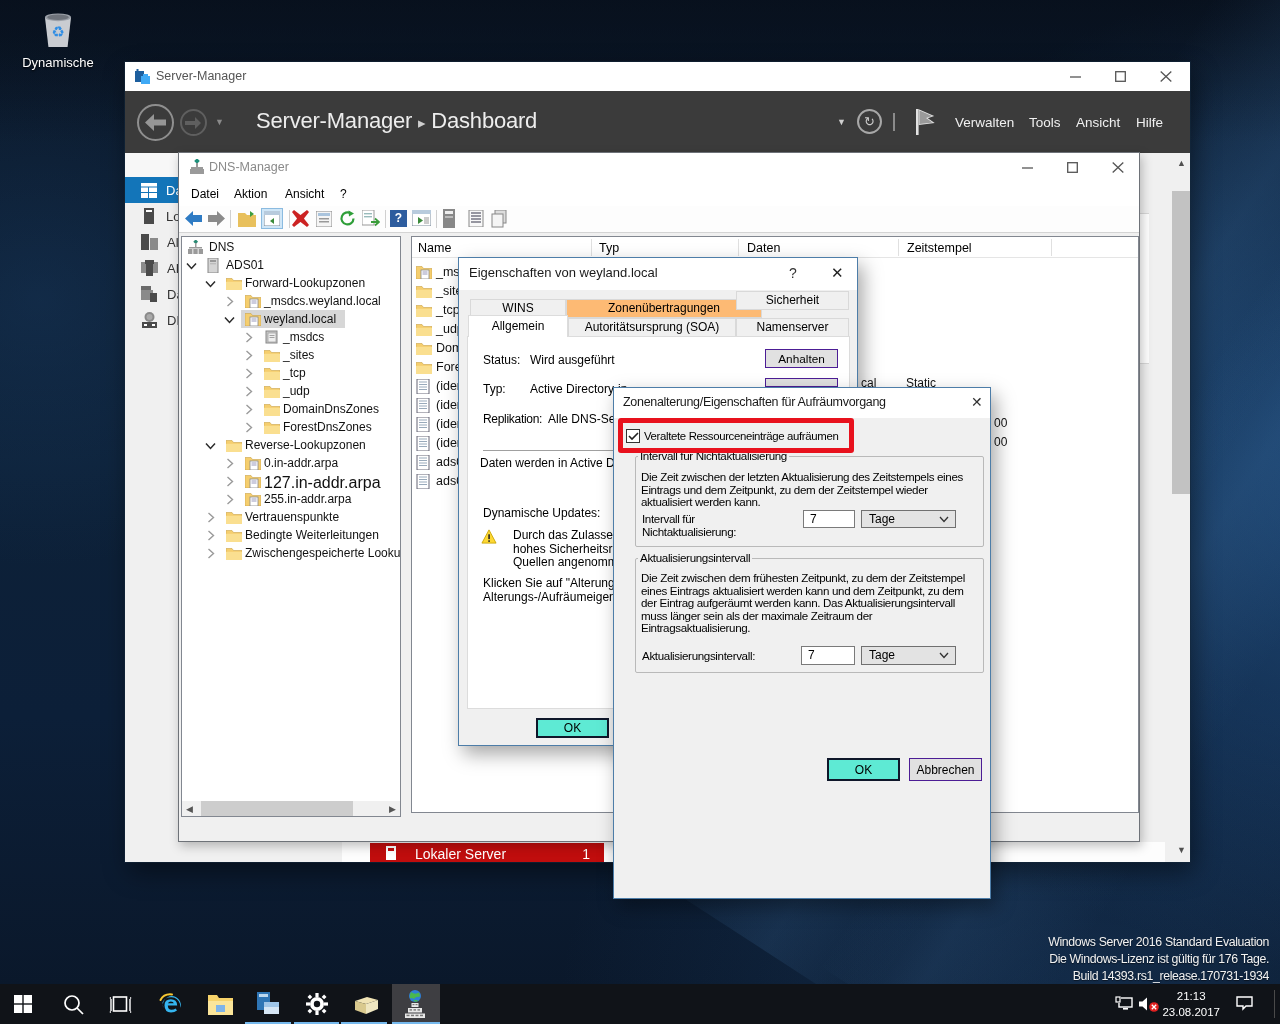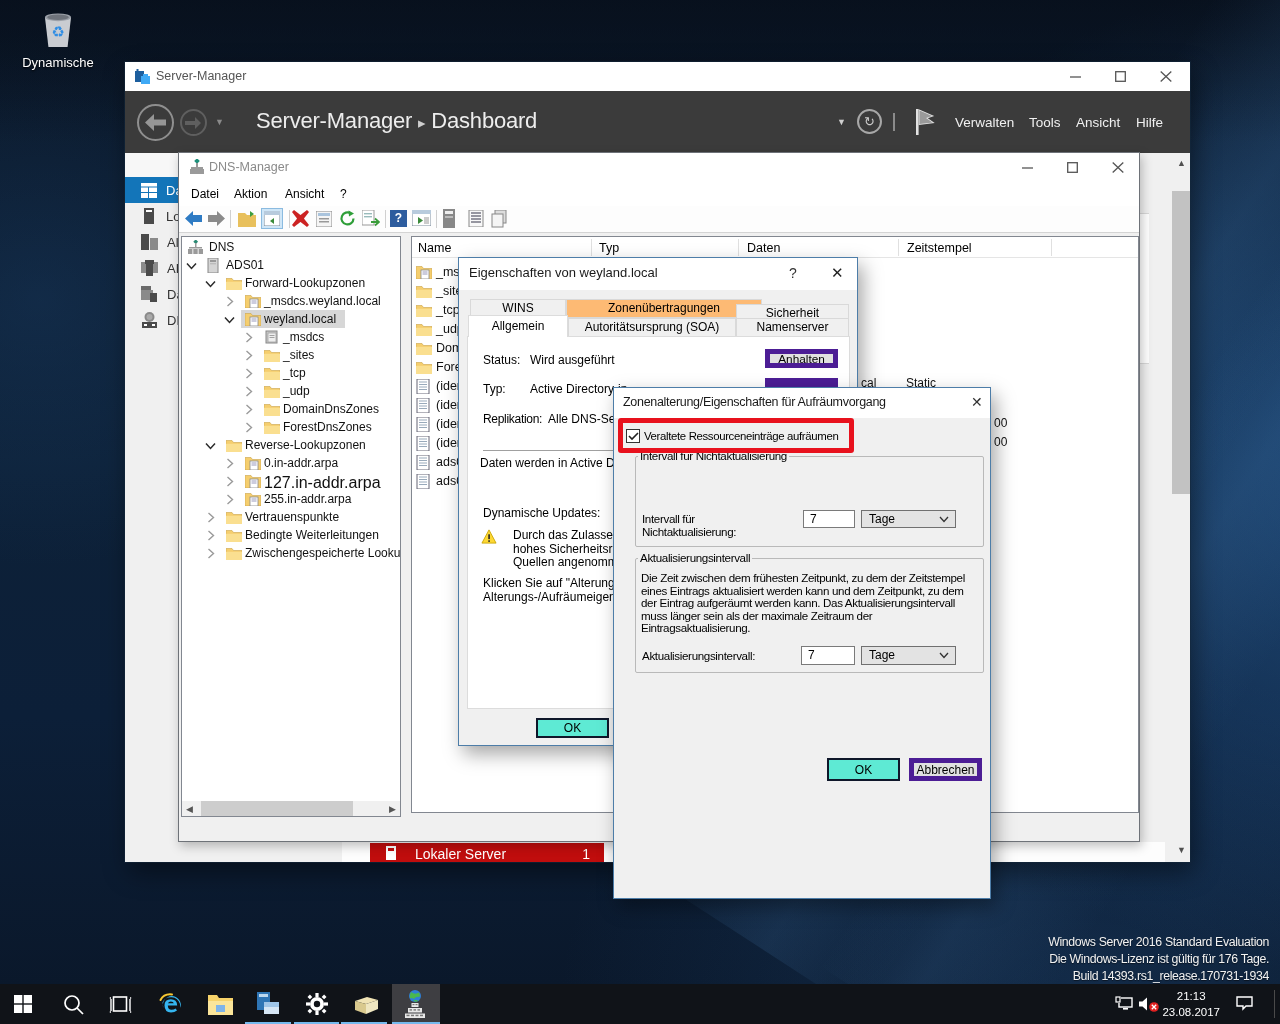--- a/index.html
+++ b/index.html
@@ -28,21 +28,21 @@
   #sm { position:absolute; left:125px; top:62px; width:1065px; height:800px; background:#f0f0f0; box-shadow:0 0 0 1px rgba(20,40,60,.55), 4px 10px 24px rgba(0,0,0,.45); }
   #sm-title { position:absolute; left:0; top:0; width:100%; height:29px; background:#fff; }
   #sm-head { position:absolute; left:0; top:29px; width:100%; height:62px; background:#3b3b3b; }
   #sm-side { position:absolute; left:0; top:91px; width:178px; height:680px; background:#f0f0f0; }
   .smitem { position:absolute; left:0; width:178px; height:26px; color:#333; font-size:13px; display:flex; align-items:center; }
   
   #dns { position:absolute; left:178px; top:152px; width:962px; height:690px; background:#f0f0f0; border:1px solid #6e7278; box-shadow:2px 4px 10px rgba(0,0,0,.25); }
   
   .dlg { position:absolute; background:#f0f0f0; border:1px solid #4d7da8; box-shadow:5px 8px 18px rgba(0,0,0,.35); }
   .grp { position:absolute; border:1px solid #b9b9b9; border-radius:2px; }
-  .btn { position:absolute; background:#e1e1e1; border:5px solid #4c1d95; font-size:12px; color:#000; display:flex; align-items:center; justify-content:center; }
+  .btn { position:absolute; background:#e1e1e1; border:1px solid #4c1d95; font-size:12px; color:#000; display:flex; align-items:center; justify-content:center; }
   .btn.def { background:#5eead4; border:2px solid #0f172a; }
   .txt12 { font-size:12px; color:#000; white-space:nowrap; }
   .t11 { font-size:11.6px; letter-spacing:-0.35px; color:#000; white-space:nowrap; }
 </style>
 </head>
 <body>
 <div id="desktop"></div>
 <div class="abs" style="left:950px;top:-160px;width:260px;height:1200px;background:linear-gradient(90deg,rgba(80,140,200,0) 0%,rgba(80,140,200,.09) 30%,rgba(80,140,200,.15) 55%,rgba(80,140,200,0) 100%);transform:rotate(33deg)"></div>
 <div class="abs" style="left:1130px;top:-80px;width:210px;height:1200px;background:linear-gradient(90deg,rgba(90,150,210,0),rgba(90,150,210,.11) 45%,rgba(90,150,210,0));transform:rotate(33deg)"></div>
 
@@ -552,21 +552,21 @@
 </div>
 
 <div class="dlg" id="prop" style="left:458px;top:257px;width:400px;height:489px">
   <div class="abs" style="left:0;top:0;width:100%;height:32px;background:#fff"></div>
   <div class="abs" style="left:10px;top:7px;font-size:13px;color:#1a1a1a">Eigenschaften von weyland.local</div>
   <div class="abs" style="left:330px;top:7px;font-size:14px;color:#333">?</div>
   <div class="abs" style="left:372px;top:6px;font-size:15px;color:#222">✕</div>
 
   <div class="abs" style="left:11px;top:41px;width:96px;height:19px;background:#f0f0f0;border:1px solid #d9d9d9;font-size:12px;text-align:center;line-height:17px">WINS</div>
   <div class="abs" style="left:107px;top:41px;width:196px;height:19px;background:#fdba74;border:1px solid #d9d9d9;font-size:12px;text-align:center;line-height:17px">Zonenübertragungen</div>
-  <div class="abs" style="left:277px;top:46px;width:113px;height:19px;background:#f0f0f0;border:1px solid #d9d9d9;font-size:12px;text-align:center;line-height:17px">Sicherheit</div>
+  <div class="abs" style="left:277px;top:33px;width:113px;height:19px;background:#f0f0f0;border:1px solid #d9d9d9;font-size:12px;text-align:center;line-height:17px">Sicherheit</div>
   <div class="abs" style="left:109px;top:60px;width:168px;height:19px;background:#f0f0f0;border:1px solid #d9d9d9;font-size:12px;text-align:center;line-height:17px">Autoritätsursprung (SOA)</div>
   <div class="abs" style="left:277px;top:60px;width:113px;height:19px;background:#f0f0f0;border:1px solid #d9d9d9;font-size:12px;text-align:center;line-height:17px">Namenserver</div>
 
   <div class="abs" style="left:8px;top:78px;width:383px;height:373px;background:#fff;border:1px solid #dcdcdc"></div>
   <div class="abs" style="left:9px;top:57px;width:100px;height:22px;background:#fff;border:1px solid #dcdcdc;border-bottom:none;font-size:12px;text-align:center;line-height:20px">Allgemein</div>
 
   <div class="abs txt12" style="left:24px;top:95px">Status:</div>
   <div class="abs txt12" style="left:71px;top:95px">Wird ausgeführt</div>
   <div class="btn" style="left:306px;top:91px;width:73px;height:19px;font-size:11.8px">Anhalten</div>
   <div class="abs txt12" style="left:24px;top:124px">Typ:</div>
@@ -593,20 +593,21 @@
   <div class="abs" style="left:357px;top:6px;font-size:14px;color:#333">✕</div>
 
   <div class="abs" style="left:12px;top:41px;width:14px;height:14px;background:#fff;border:1px solid #333"></div>
   <svg class="abs" style="left:14px;top:44px" width="11" height="9" viewBox="0 0 11 9">
       <path d="M1 4 L4 7 L10 1" stroke="#222" stroke-width="1.6" fill="none"></path>
     </svg>
   <div class="abs t11" style="left:30px;top:42px;font-size:11.4px">Veraltete Ressourceneinträge aufräumen</div>
 
   <div class="grp" style="left:21px;top:68px;width:349px;height:91px"></div>
   <div class="abs t11" style="left:24px;top:61px;background:#f0f0f0;padding:0 2px">Intervall für Nichtaktualisierung</div>
+  <div class="abs t11" style="left:27px;top:83px;line-height:12.6px">Die Zeit zwischen der letzten Aktualisierung des Zeitstempels eines<br>Eintrags und dem Zeitpunkt, zu dem der Zeitstempel wieder<br>aktualisiert werden kann.</div>
   <div class="abs t11" style="left:28px;top:124px;line-height:13px">Intervall für<br>Nichtaktualisierung:</div>
   <div class="abs" style="left:189px;top:122px;width:52px;height:18px;background:#fff;border:1px solid #7a7a7a;font-size:12px;padding:1px 0 0 6px">7</div>
   <div class="abs" style="left:247px;top:122px;width:95px;height:18px;background:#e3e3e3;border:1px solid #707070;font-size:12px;padding:1px 0 0 7px">Tage<svg style="position:absolute;right:6px;top:5px" width="10" height="7" viewBox="0 0 10 7">
         <path d="M1 1 L5 5.5 L9 1" stroke="#333" stroke-width="1.3" fill="none"></path>
       </svg></div>
 
   <div class="grp" style="left:21px;top:170px;width:349px;height:115px"></div>
   <div class="abs t11" style="left:24px;top:163px;background:#f0f0f0;padding:0 2px">Aktualisierungsintervall</div>
   <div class="abs t11" style="left:27px;top:184px;line-height:12.5px">Die Zeit zwischen dem frühesten Zeitpunkt, zu dem der Zeitstempel<br>eines Eintrags aktualisiert werden kann und dem Zeitpunkt, zu dem<br>der Eintrag aufgeräumt werden kann. Das Aktualisierungsintervall<br>muss länger sein als der maximale Zeitraum der<br>Eintragsaktualisierung.</div>
   <div class="abs t11" style="left:28px;top:261px">Aktualisierungsintervall:</div>

